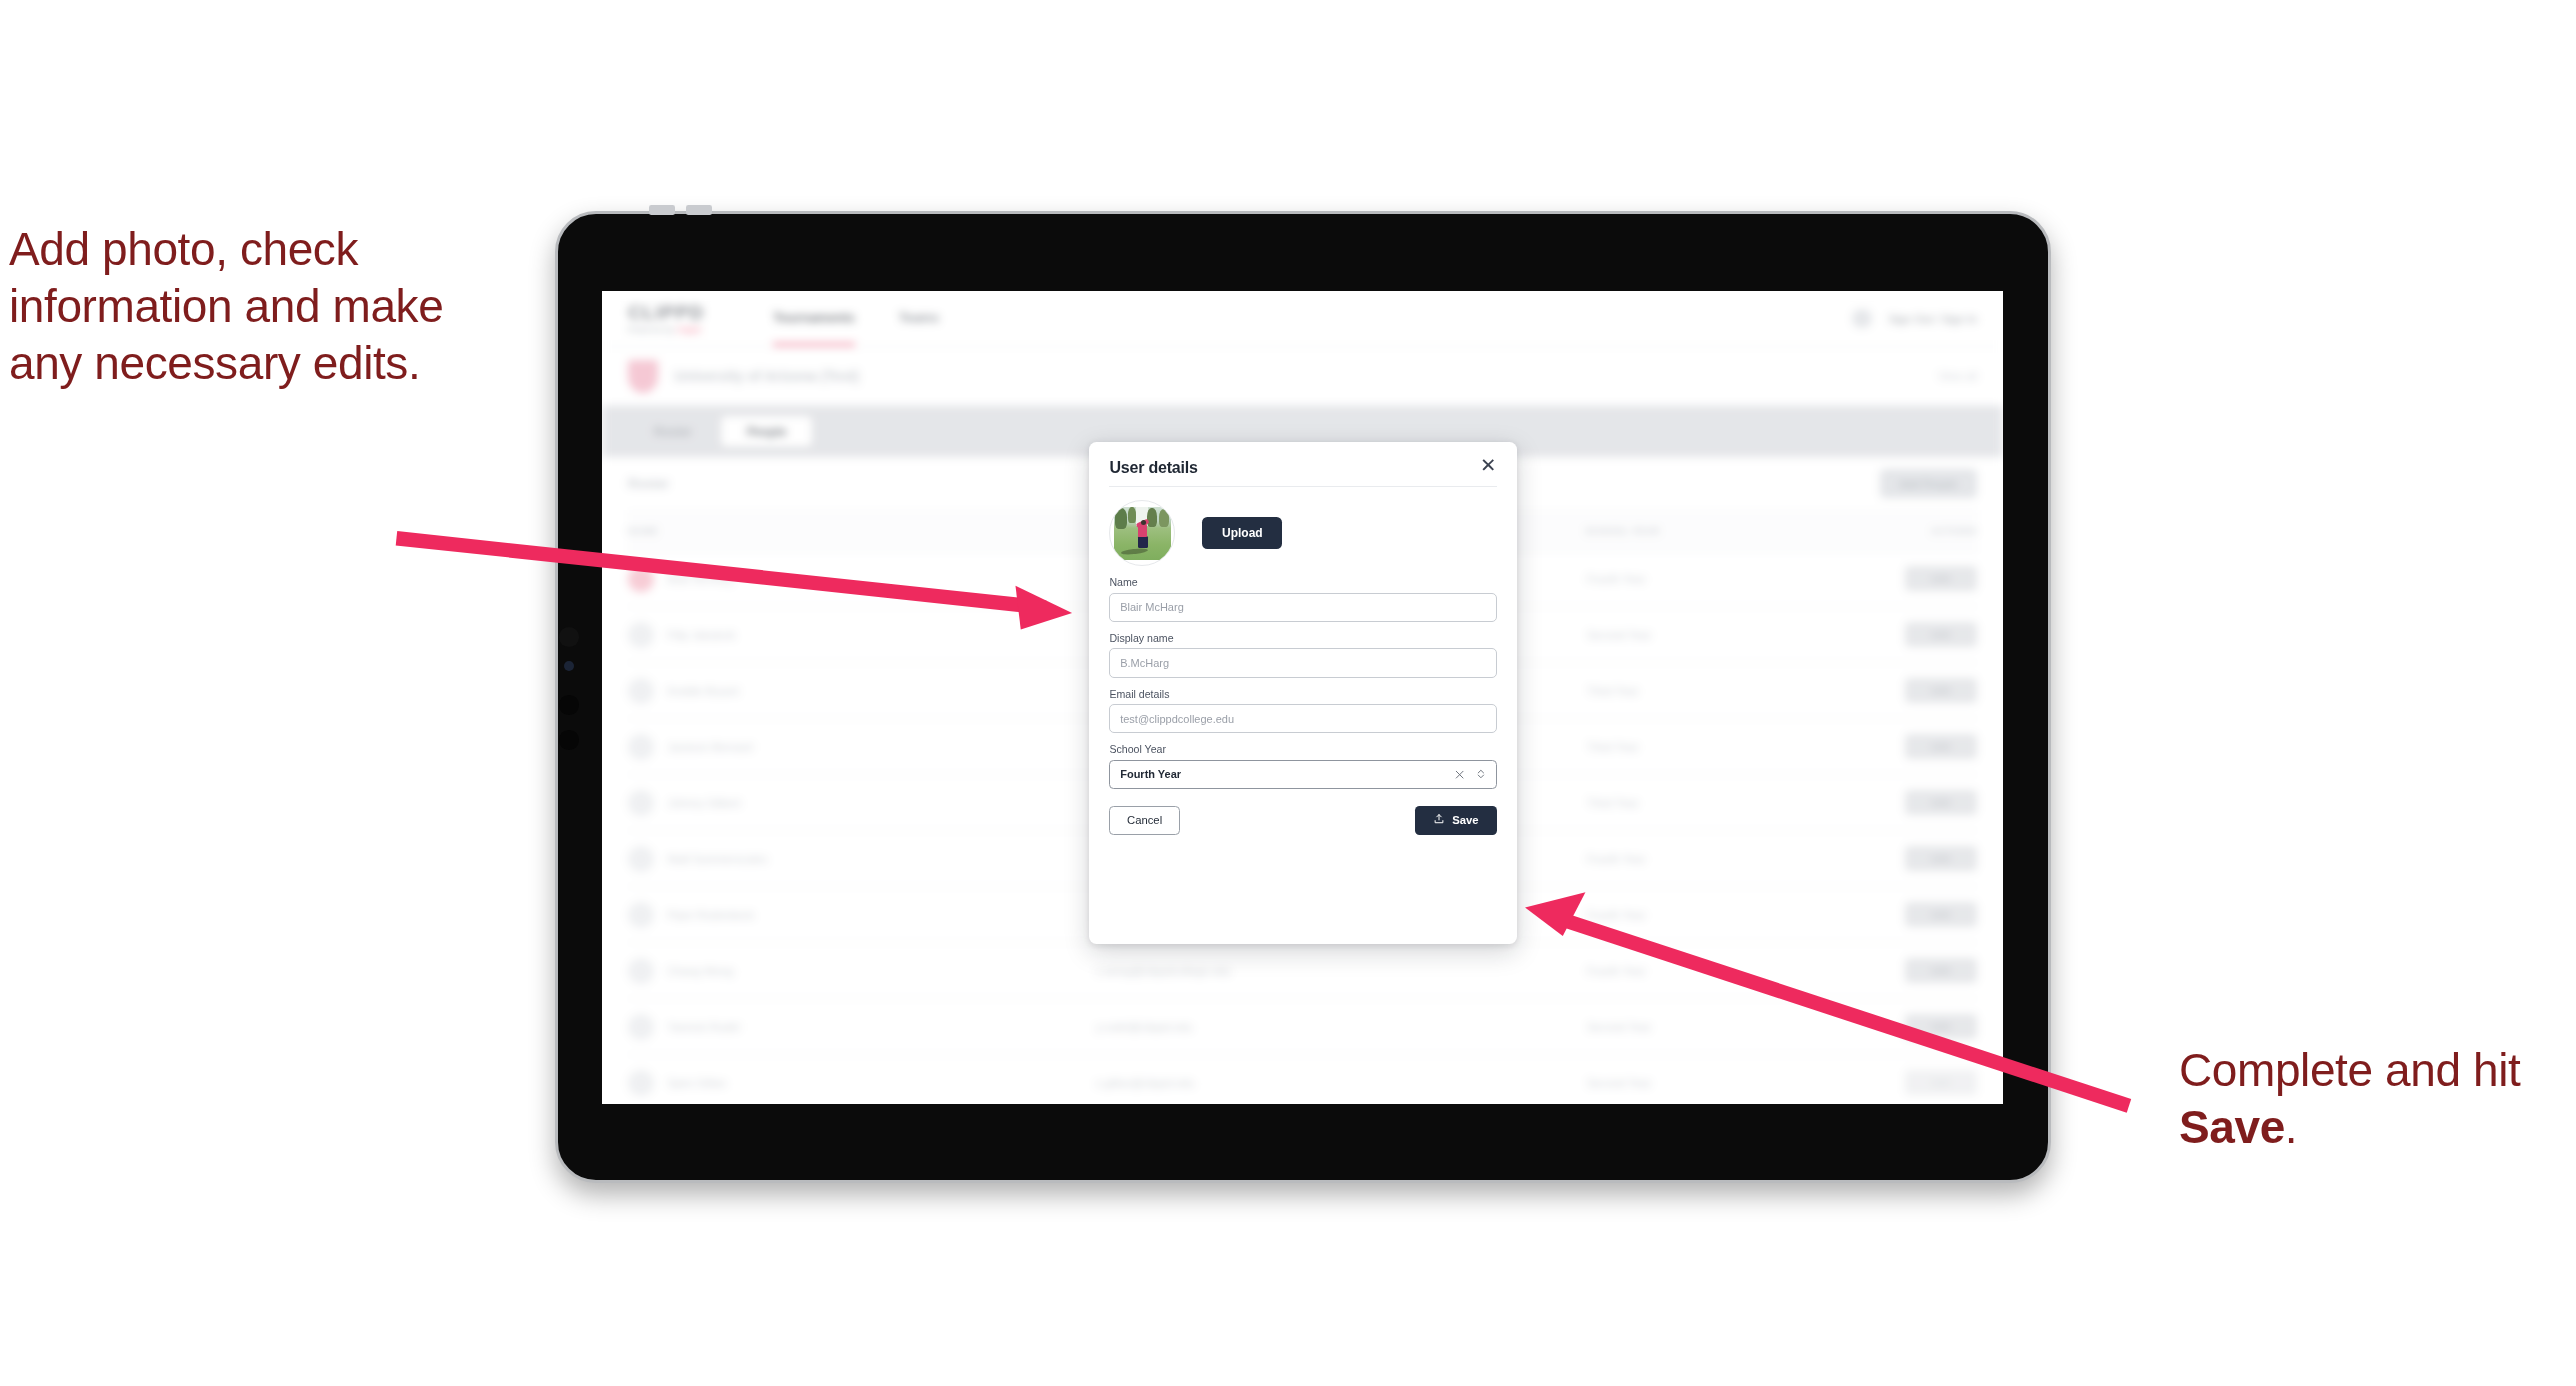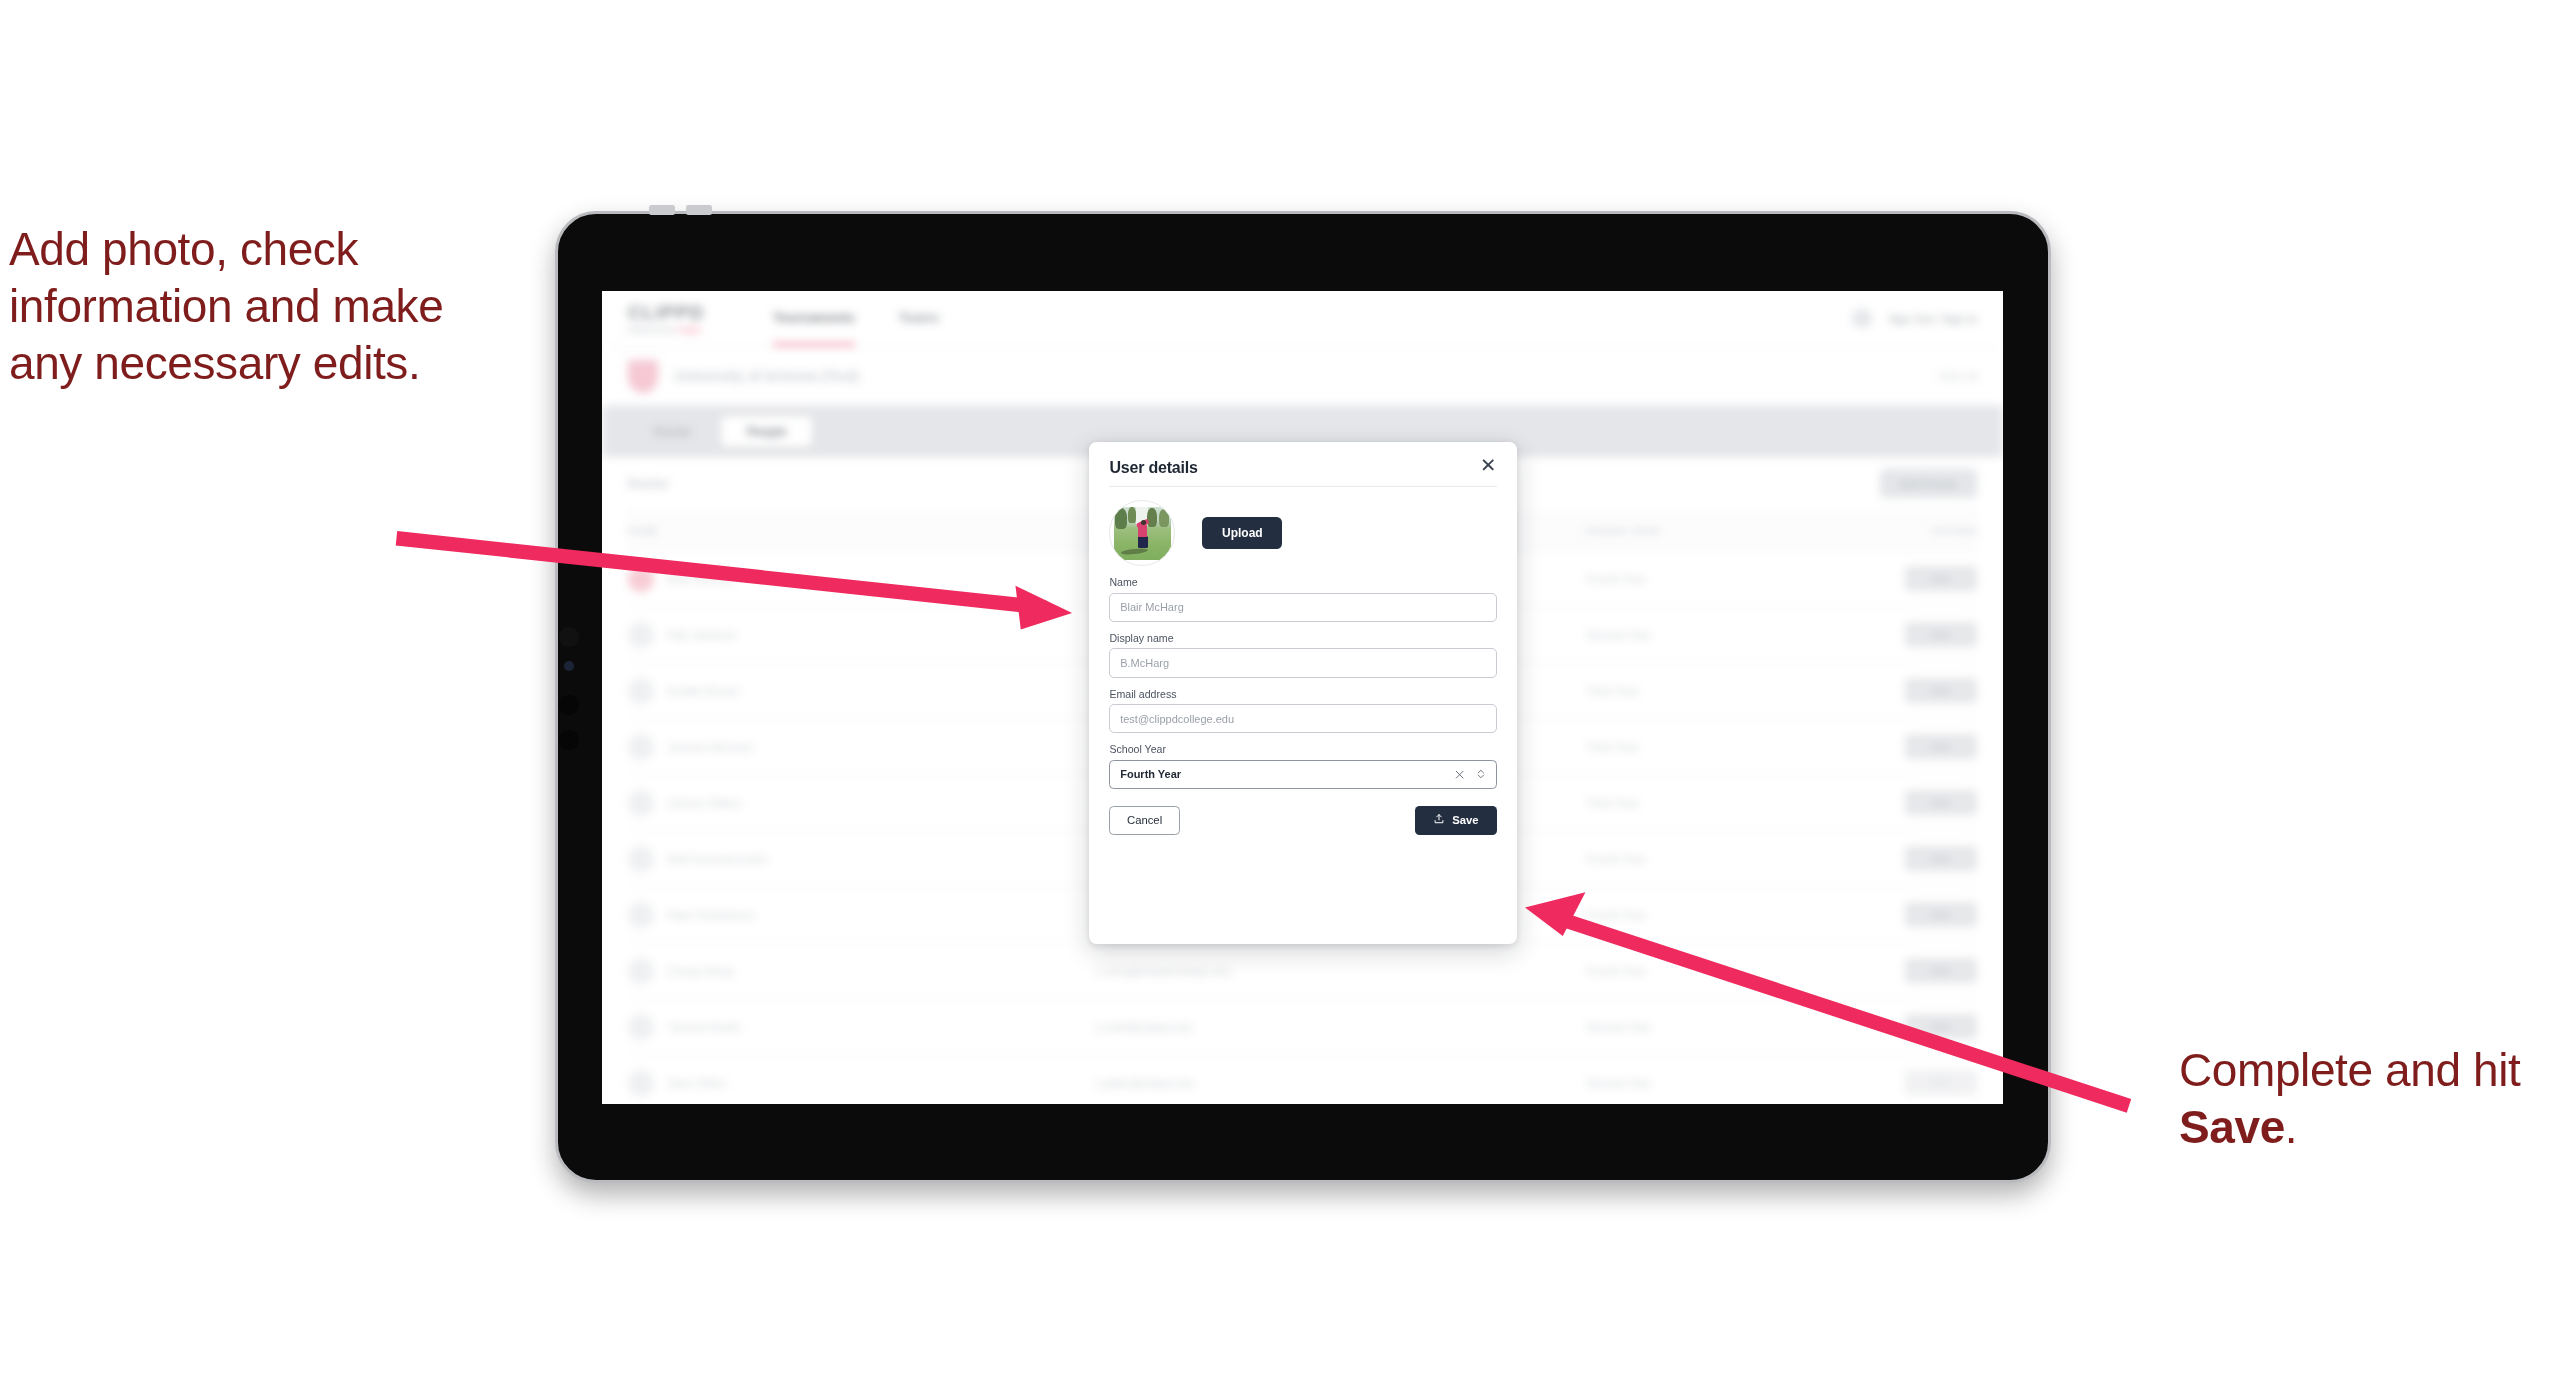--- a/index.html
+++ b/index.html
@@ -642,21 +642,21 @@
       <label class="field-label">Name</label>
       <input class="field-input" type="text" value="Blair McHarg" style="">
     </div>
 
     <div class="field">
       <label class="field-label">Display name</label>
       <input class="field-input" type="text" value="B.McHarg" style="">
     </div>
 
     <div class="field">
-      <label class="field-label">Email address</label>
+      <label class="field-label">Email details</label>
       <input class="field-input" type="text" value="test@clippdcollege.edu" style="">
     </div>
 
     <div class="field">
       <label class="field-label">School Year</label>
       <div class="select-box">
         <span class="select-value">Fourth Year</span>
         <span class="select-ctrls">
           <span class="sel-clear">
             <svg width="11.3" height="11.3" viewBox="0 0 16 16" aria-hidden="true">

